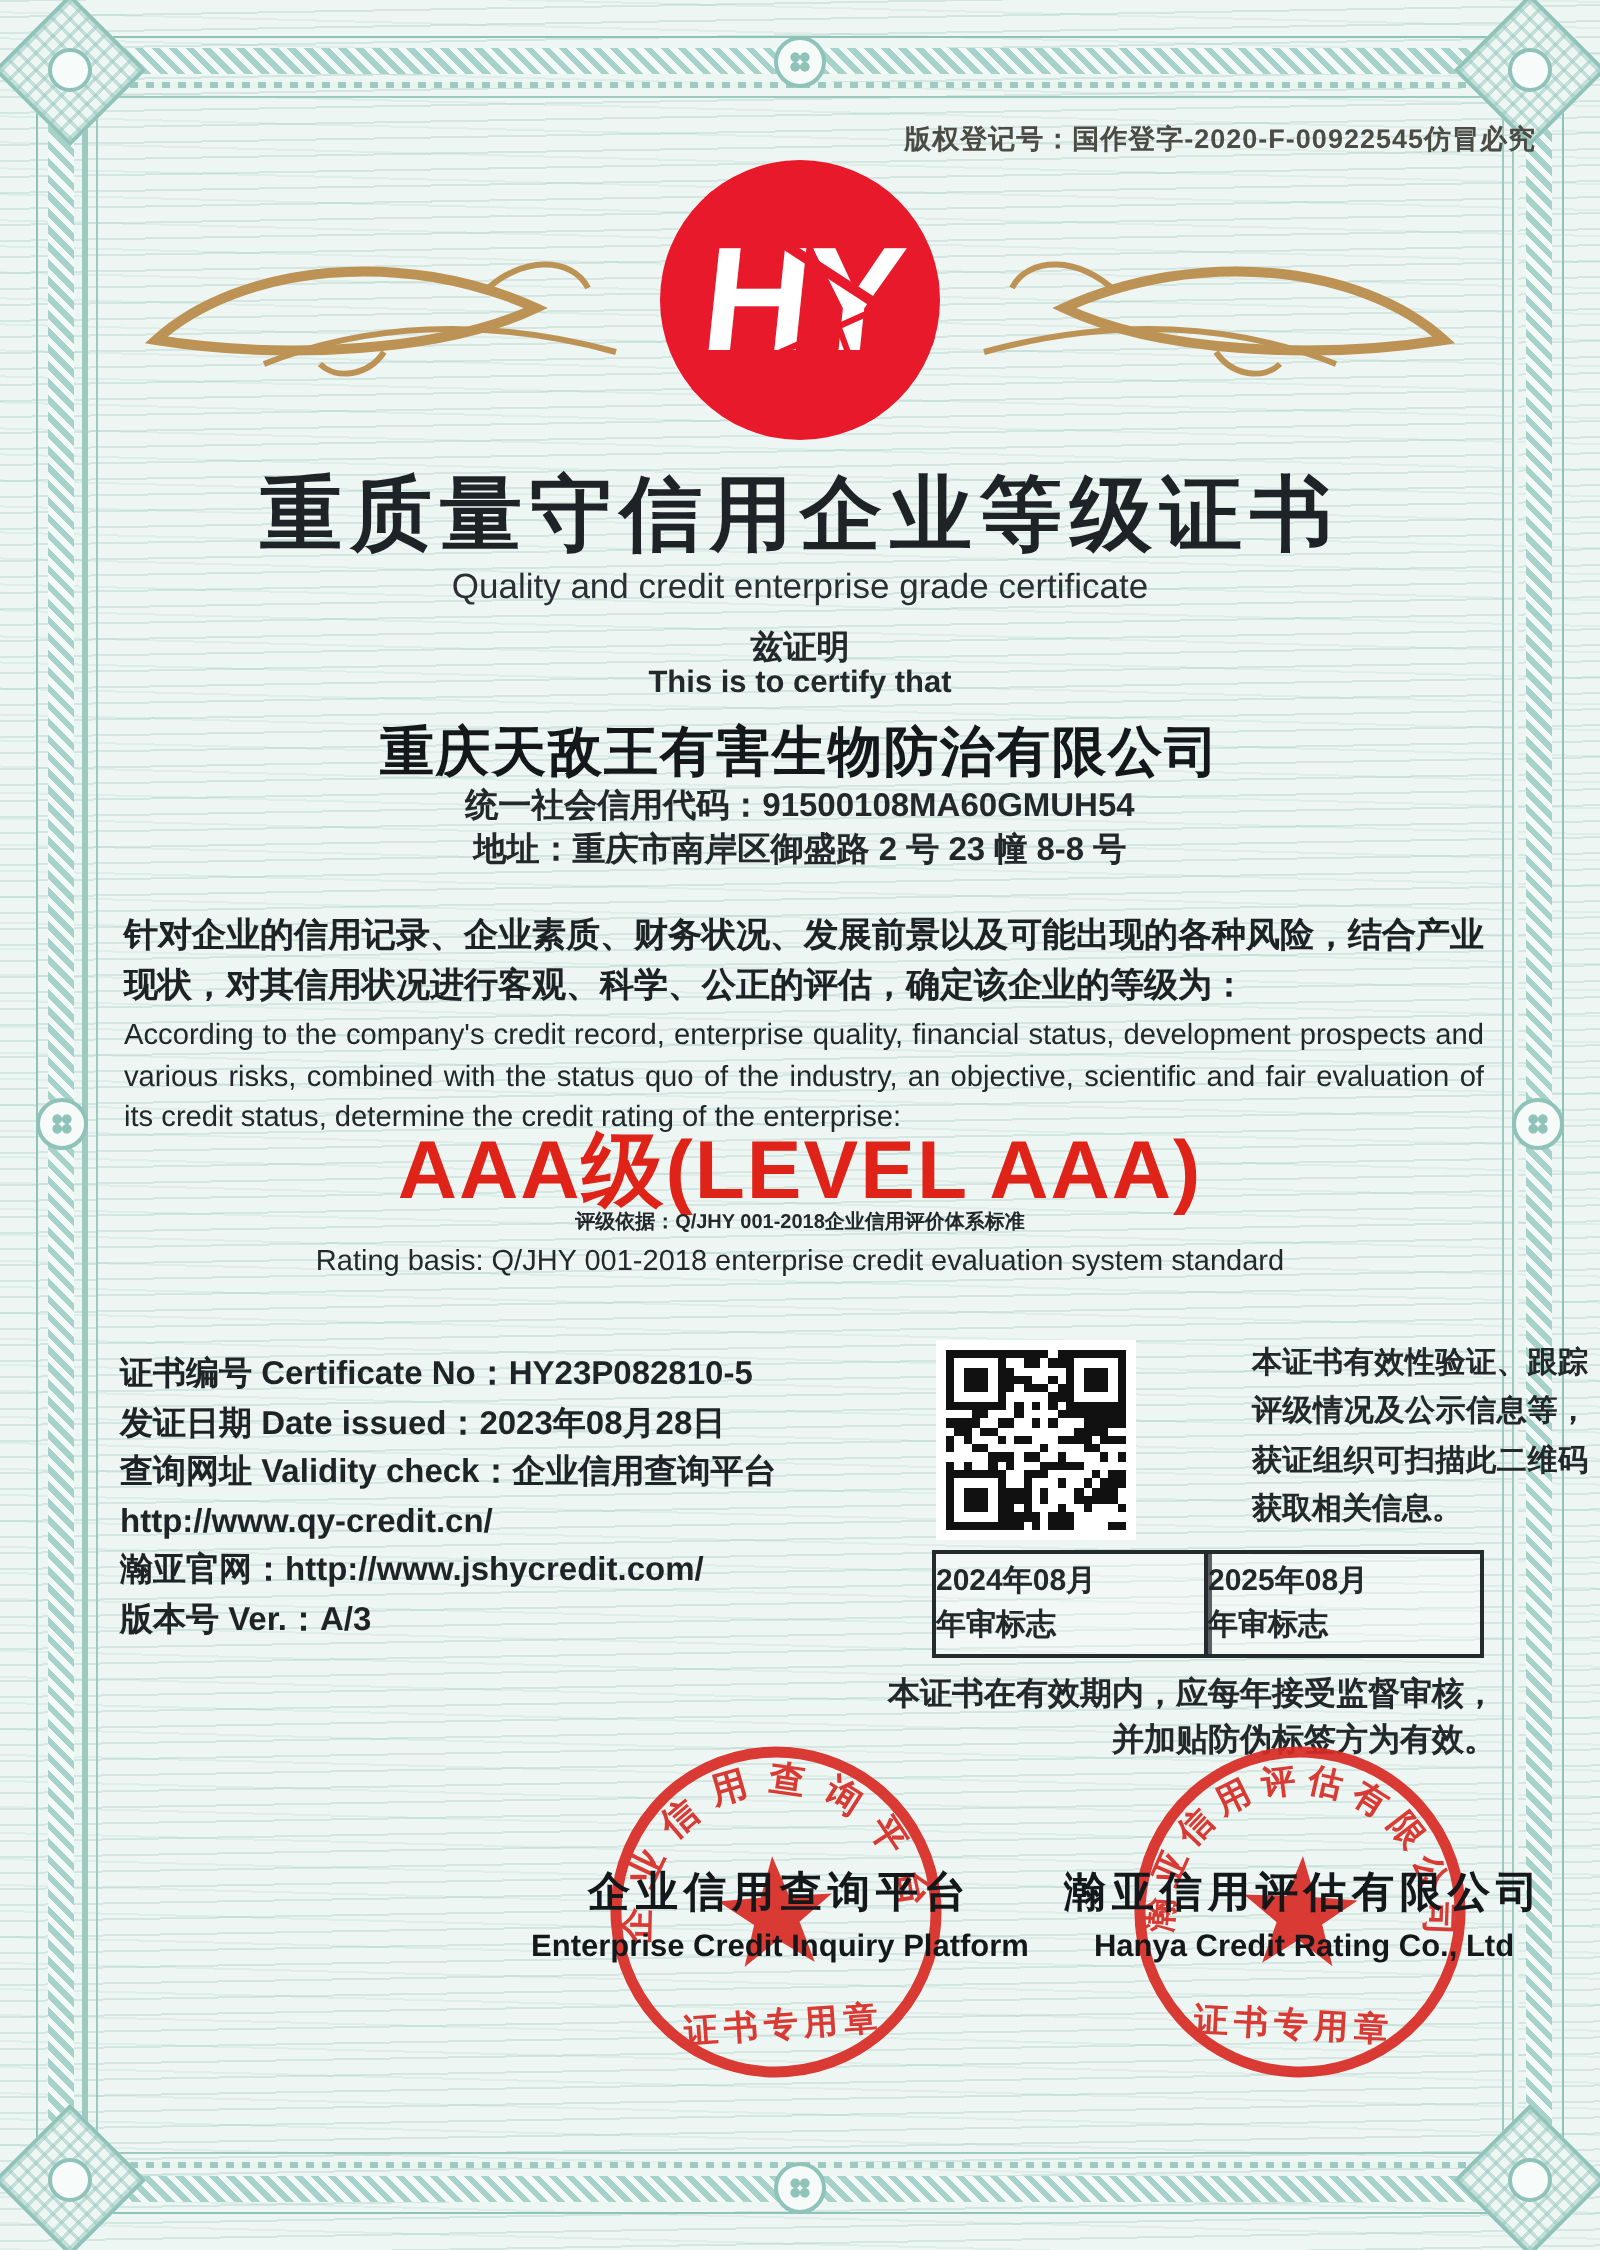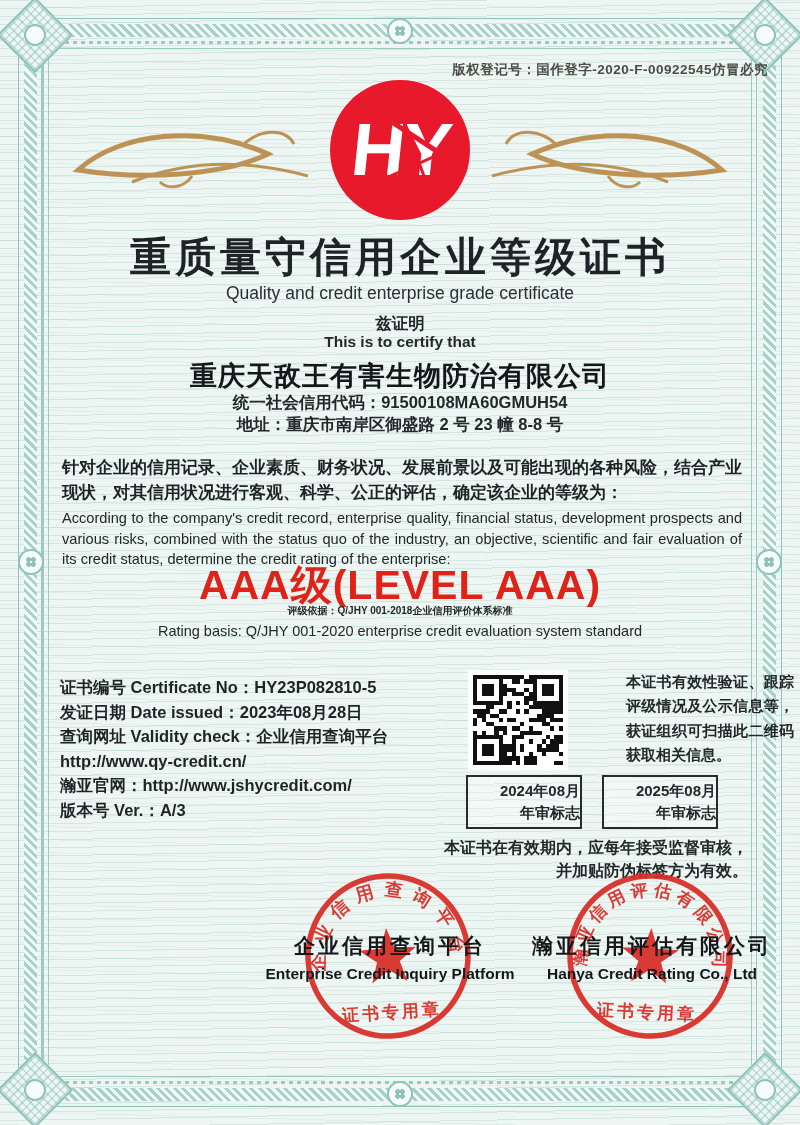--- a/index.html
+++ b/index.html
@@ -96,22 +96,22 @@
   .details { position:absolute; left:60px; top:675px; font-size:16.5px; font-weight:600;
     line-height:24.6px; color:#1e2326; }
 
   .qr { position:absolute; left:468px; top:670px; width:100px; height:100px; background:#fff;
     padding:5px; display:grid; grid-template-columns:repeat(21,1fr); grid-template-rows:repeat(21,1fr); }
   .qr i { display:block; } .qr i.d { background:#111; }
 
   .qr-note { position:absolute; left:578px; top:670px; width:168px; font-size:15px; font-weight:600;
     line-height:1.62; text-align:justify;margin-left:48px; }
 
-  .audit-box { position:absolute; top:775px; width:116px; height:54px; border:2px solid #262b2e;
-    display:flex; flex-direction:column; align-items:flex-end; justify-content:center;
+  .audit-box { position:absolute; top:775px; width:140px; height:54px; border:2px solid #262b2e;
+    display:flex; flex-direction:column; align-items:flex-start; justify-content:center;
     font-size:15px; font-weight:600; line-height:1.5; background:rgba(255,255,255,.25); }
   .audit-box.b1 { left:466px; } .audit-box.b2 { left:602px; }
 
   .audit-note { position:absolute; left:330px; top:836px; width:418px; text-align:right;
     font-size:16px; font-weight:600; line-height:1.45; }
 
   
   .stamp { position:absolute; width:180px; height:180px; opacity:.92; }
   .stamp.s1 { left:298px; top:866px; transform:rotate(-4deg); }
   .stamp.s2 { left:560px; top:866px; transform:rotate(3deg); }
@@ -171,21 +171,21 @@
 
   <div class="company">重庆天敌王有害生物防治有限公司</div>
   <div class="credit-code">统一社会信用代码：91500108MA60GMUH54</div>
   <div class="address">地址：重庆市南岸区御盛路 2 号 23 幢 8-8 号</div>
 
   <div class="para-zh">针对企业的信用记录、企业素质、财务状况、发展前景以及可能出现的各种风险，结合产业现状，对其信用状况进行客观、科学、公正的评估，确定该企业的等级为：</div>
   <div class="para-en">According to the company's credit record, enterprise quality, financial status, development prospects and various risks, combined with the status quo of the industry, an objective, scientific and fair evaluation of its credit status, determine the credit rating of the enterprise:</div>
 
   <div class="rating" style="color:#e02318;">AAA级(LEVEL AAA)</div>
   <div class="basis-zh">评级依据：Q/JHY 001-2018企业信用评价体系标准</div>
-  <div class="basis-en">Rating basis: Q/JHY 001-2020 enterprise credit evaluation system standard</div>
+  <div class="basis-en">Rating basis: Q/JHY 001-2018 enterprise credit evaluation system standard</div>
 
   <div class="details">
     <div>证书编号 Certificate No：HY23P082810-5</div>
     <div>发证日期 Date issued：2023年08月28日</div>
     <div>查询网址 Validity check：企业信用查询平台</div>
     <div>http://www.qy-credit.cn/</div>
     <div>瀚亚官网：http://www.jshycredit.com/</div>
     <div>版本号 Ver.：A/3</div>
   </div>
 

